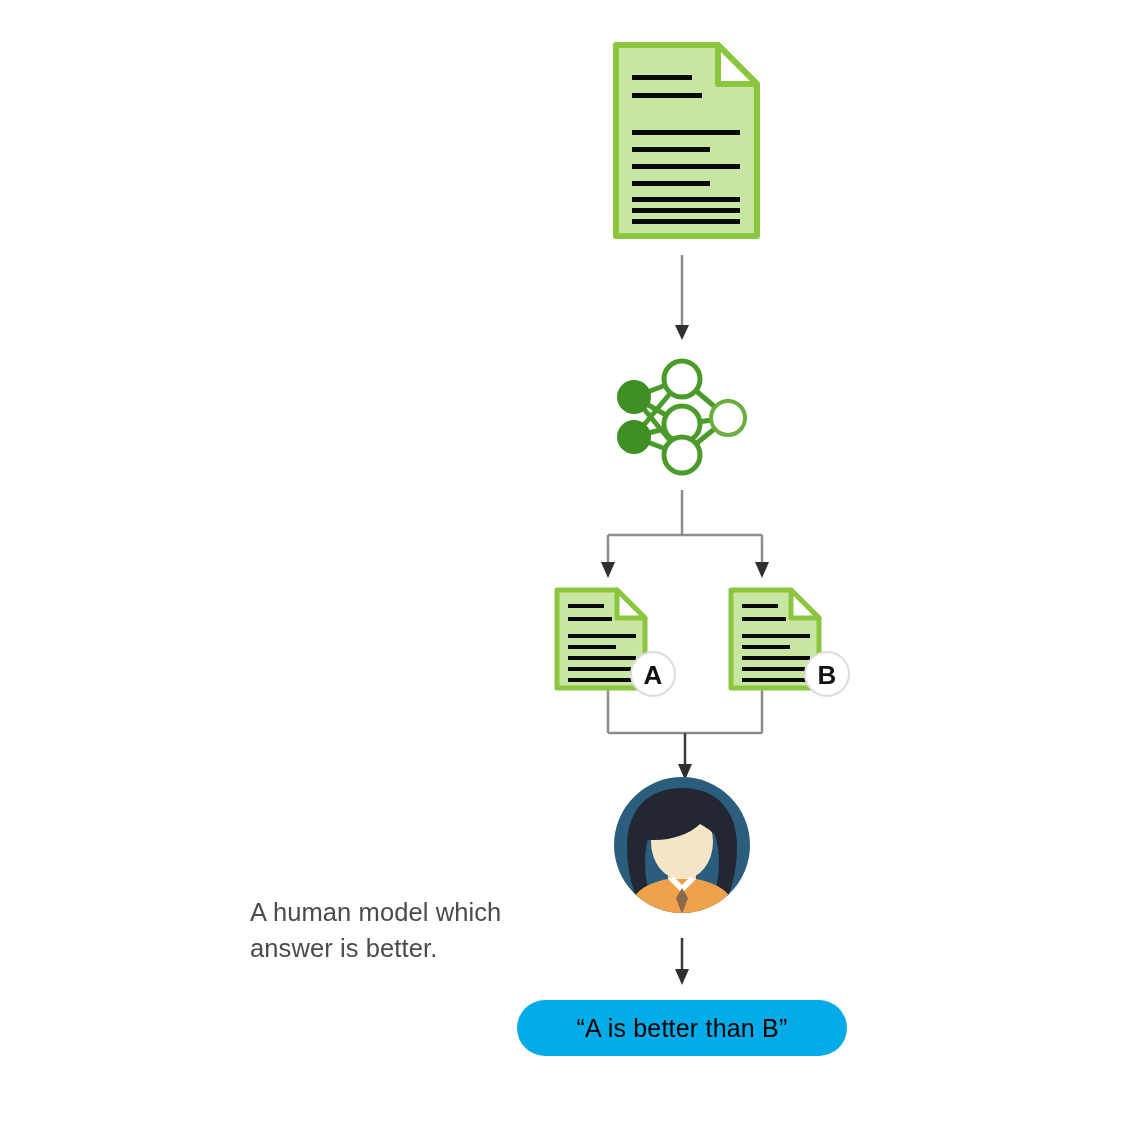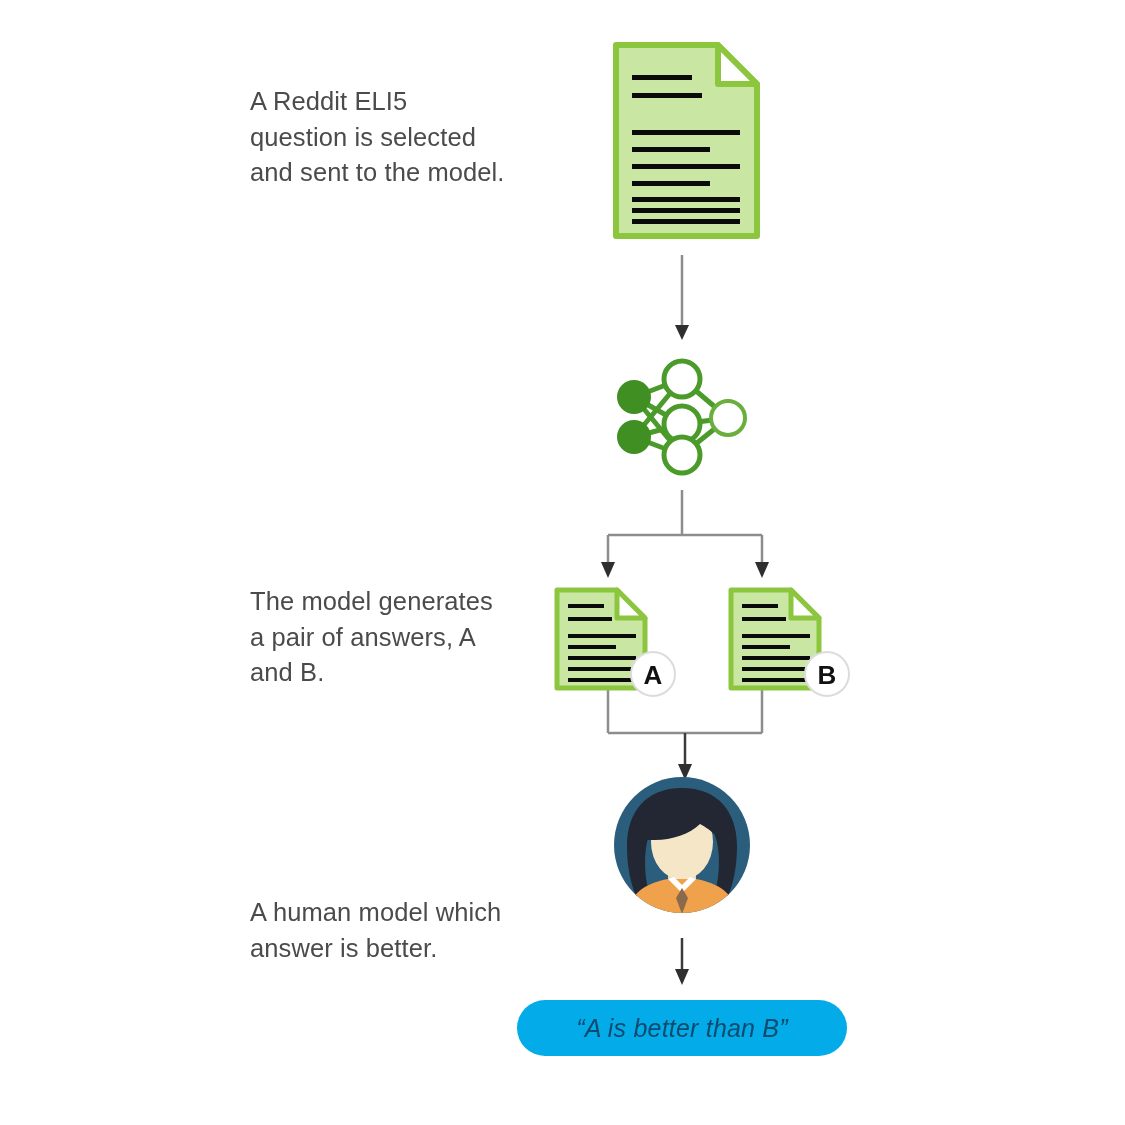--- a/index.html
+++ b/index.html
@@ -59,37 +59,34 @@
     top: 1000px;
     width: 330px;
     height: 56px;
     background: #03ace8;
     border-radius: 28px;
     display: flex;
     align-items: center;
     justify-content: center;
   }
   #verdict-pill .pill-text {
-    color: #0c4a6e;
+    color: #000000;
     font-size: 25px;
     line-height: 25px;
     font-weight: 400;
     letter-spacing: 0.2px;
     white-space: nowrap;
-    font-style: italic;
   }
 </style>
 </head>
 <body>
 
 <div id="stage">
 
-  <div class="caption" id="caption-1">A Reddit ELI5 question is selected and sent to the model.</div>
-
-  <div class="caption" id="caption-2">The model generates a pair of answers, A and B.</div>
+
 
   <div class="caption" id="caption-3">A human model which answer is better.</div>
 
   <svg class="layer" viewBox="0 0 1125 1125" xmlns="http://www.w3.org/2000/svg">
 
     <g>
       <line x1="682" y1="255" x2="682" y2="328" stroke="#8d8d8d" stroke-width="2.5"></line>
       <path d="M 682 340 L 675 325 L 689 325 Z" fill="#2f2f2f"></path>
     </g>
 

